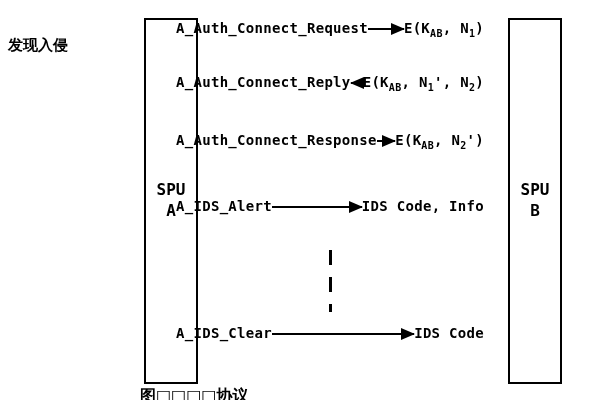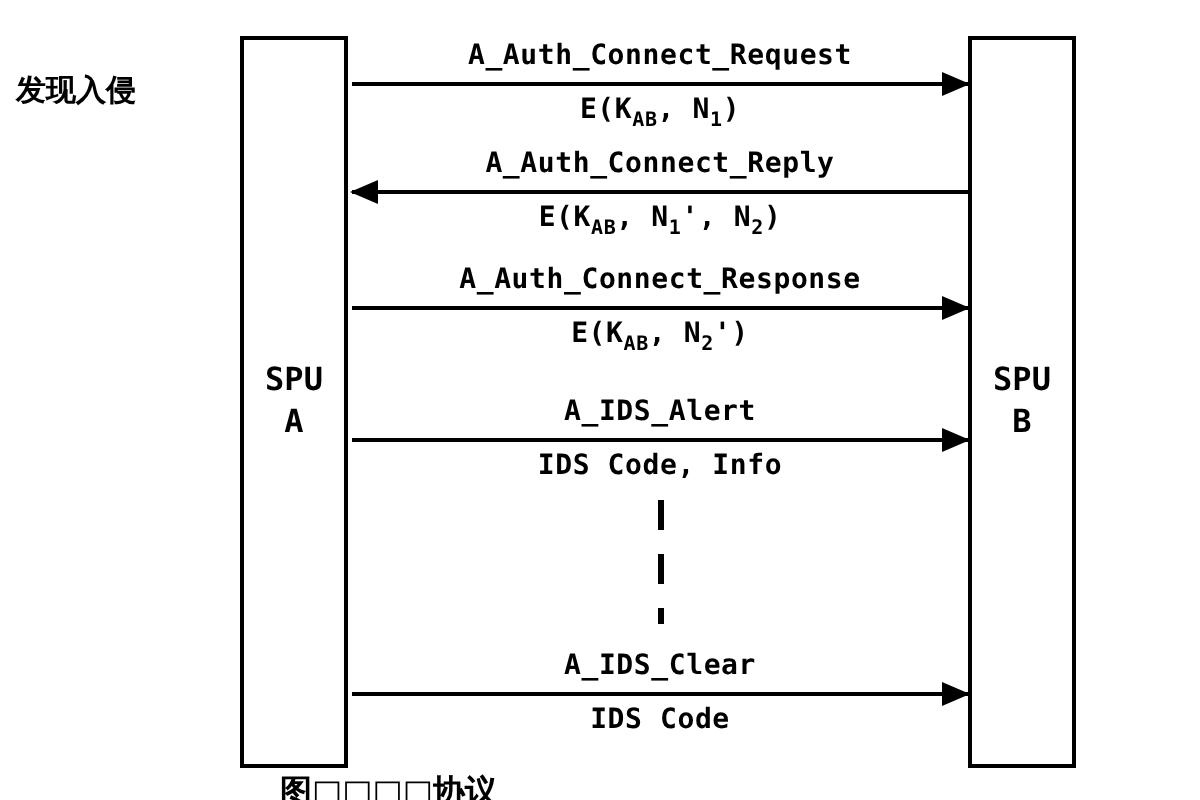--- a/index.html
+++ b/index.html
@@ -6,35 +6,35 @@
   .stage{
     position:relative;width:600px;height:400px;background:#ffffff;
     overflow:hidden;color:#000;
     font-family:"DejaVu Sans Mono","Liberation Mono",monospace;
   }
   
   .node{
     position:absolute;top:18px;width:54px;height:366px;
     border:2px solid #000;background:#fff;box-sizing:border-box;
     display:flex;flex-direction:column;align-items:center;justify-content:center;
-    font-weight:bold;font-size:16px;line-height:1.3;
+    font-weight:bold;font-size:16px;line-height:1.3;margin-left:24px;
   }
   .node-left{left:120px}
   .node-right{left:484px}
   
   .side-label{
     position:absolute;left:8px;font-weight:bold;font-size:15px;
     font-family:"DejaVu Sans","Liberation Sans",sans-serif;white-space:nowrap;text-align:right;
   }
   .side-top{top:36px}
   .side-bottom{top:221px}
   
   .row{
     position:absolute;left:176px;width:308px;
-    display:flex;flex-direction:column;align-items:center;
+    display:flex;flex-direction:row;align-items:center;
   }
   .r1{top:20px}.r2{top:74px}.r3{top:132px}.r4{top:198px}.r5{top:325px}
   .msg-title,.payload{
     font-weight:bold;font-size:14px;white-space:nowrap;letter-spacing:.3px;
   }
   .arrow{
     position:relative;width:100%;height:0;border-top:2.5px solid #000;
     margin:5px 0 4px;
   }
   .head-r{

